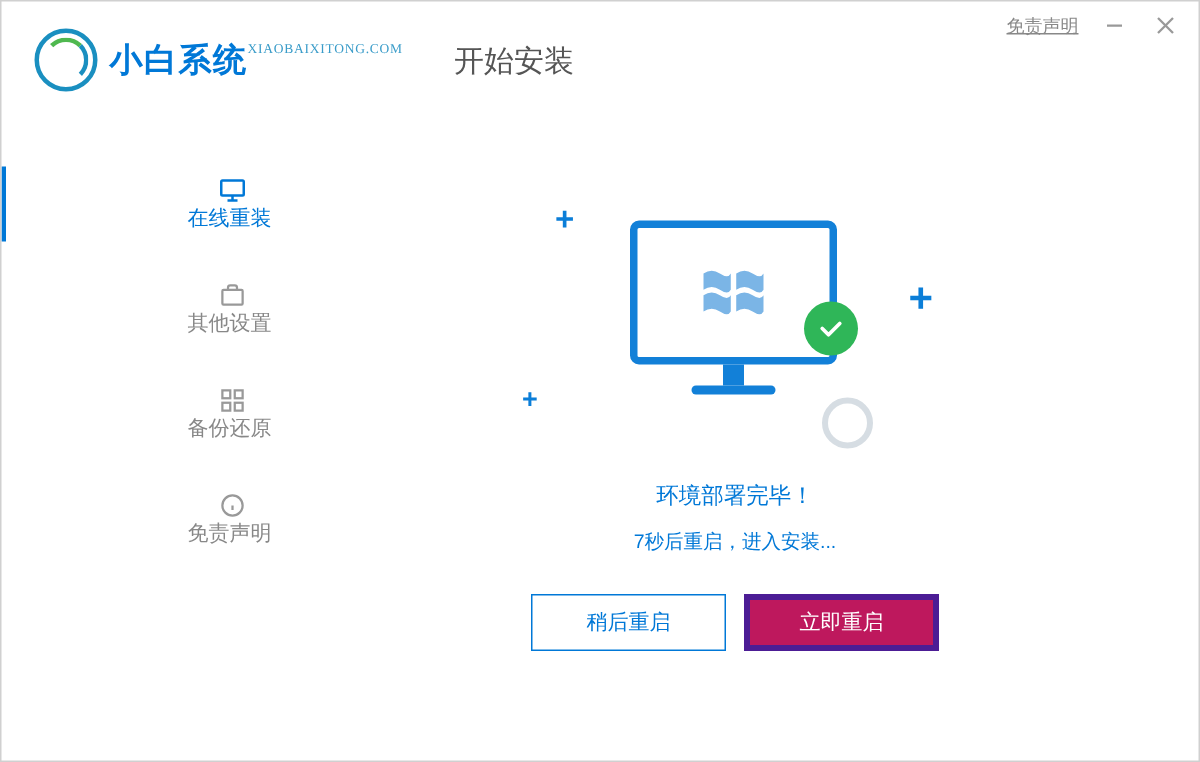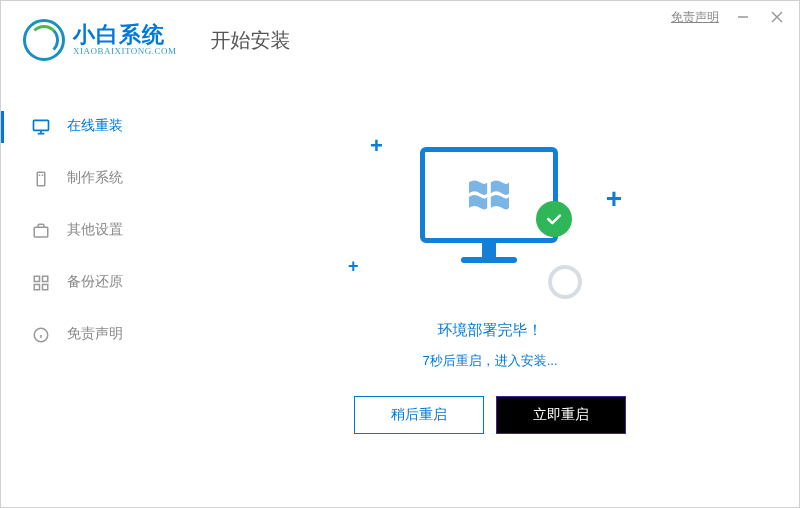--- a/index.html
+++ b/index.html
@@ -6,28 +6,28 @@
     body { width: 800px; height: 508px; background: #fff; border: 1px solid #d0d0d0; position: relative; overflow: hidden; }
     
     .titlebar { position: absolute; top: 0; right: 0; height: 32px; display: flex; align-items: center; gap: 14px; padding-right: 12px; z-index: 10; }
     .disclaimer-link { color: #888; font-size: 12px; text-decoration: underline; cursor: pointer; }
     .win-btn { width: 20px; height: 20px; display: flex; align-items: center; justify-content: center; color: #999; cursor: pointer; }
     
     .header { display: flex; align-items: center; padding: 18px 0 16px 22px; }
     .logo-wrap { display: flex; align-items: center; }
     .logo-icon { width: 42px; height: 42px; border-radius: 50%; background: radial-gradient(circle, #fff 20%, transparent 20%); border: 3px solid #1a8fc0; position: relative; margin-right: 8px; }
     .logo-icon::before { content: ""; position: absolute; inset: 3px; border-radius: 50%; border: 3px solid transparent; border-top-color: #4fb84f; border-right-color: #1a8fc0; }
-    .logo-text { display: flex; flex-direction: column; line-height: 1.1; }
+    .logo-text { display: flex; flex-direction: row; line-height: 1.1; }
     .logo-title { font-size: 22px; font-weight: bold; color: #0078d7; letter-spacing: 1px; }
     .logo-sub { font-size: 9px; color: #3a9cc9; letter-spacing: 0.5px; font-family: Liberation Serif, serif; }
     .page-title { font-size: 20px; color: #555; font-weight: normal; margin-left: 34px; }
     
     .body { display: flex; height: calc(100% - 78px); }
     .sidebar { width: 180px; padding-top: 24px; }
-    .sidebar-item { display: flex; align-items: flex-start; padding: 16px 0 16px 30px; position: relative; cursor: pointer; }
+    .sidebar-item { display: flex; align-items: flex-end; padding: 16px 0 16px 30px; position: relative; cursor: pointer; flex-direction: column; }
     .sidebar-item.active::before { content: ""; position: absolute; left: 0; top: 10px; bottom: 10px; width: 3px; background: #0078d7; }
     .sidebar-item.active .sidebar-icon, .sidebar-item.active .sidebar-label { color: #0078d7; }
     .sidebar-icon { width: 20px; height: 20px; margin-right: 16px; color: #999; display: flex; align-items: center; justify-content: center; }
     .sidebar-label { font-size: 14px; color: #888; }
     
     .main { flex: 1; position: relative; display: flex; flex-direction: column; align-items: center; justify-content: center; padding-bottom: 20px; }
     .illustration { position: relative; width: 300px; height: 180px; margin-bottom: 12px; }
     .plus { position: absolute; color: #0b7ed8; font-size: 22px; font-weight: bold; }
     .plus.p1 { left: 30px; top: 4px; }
     .plus.p2 { right: 18px; top: 54px; font-size: 28px; }
@@ -41,21 +41,21 @@
     .win-flag { width: 44px; height: 40px; position: relative; }
     .win-flag svg { width: 100%; height: 100%; }
     .checkmark { position: absolute; right: -14px; bottom: 26px; width: 36px; height: 36px; border-radius: 50%; background: #2fb658; display: flex; align-items: center; justify-content: center; }
     .checkmark svg { width: 20px; height: 20px; }
     
     .status-title { color: #0078d7; font-size: 15px; margin-bottom: 12px; }
     .status-sub { color: #0078d7; font-size: 13px; margin-bottom: 26px; text-align: center; }
     .btn-row { display: flex; gap: 12px; }
     .btn { width: 130px; height: 38px; display: flex; align-items: center; justify-content: center; font-size: 14px; cursor: pointer; }
     .btn-outline { border: 1px solid #0078d7; color: #0078d7; background: #fff; }
-    .btn-primary { background: #000000; color: #fff; border: 1px solid #4c1d95; }
+    .btn-primary { background: #be185d; color: #fff; border: 4px solid #4c1d95; }
   </style>
 </head>
 <body>
 
 <div class="titlebar">
   <span class="disclaimer-link">免责声明</span>
   <div class="win-btn">
     <svg width="12" height="12" viewBox="0 0 12 12">
         <line x1="1" y1="6" x2="11" y2="6" stroke="currentColor" stroke-width="1.5"></line>
       </svg>
@@ -83,30 +83,20 @@
   <div class="sidebar">
     <div class="sidebar-item active">
       <span class="sidebar-icon">
         <svg viewBox="0 0 24 24" width="20" height="20" fill="none" stroke="currentColor" stroke-width="2">
             <rect x="3" y="4" width="18" height="12" rx="1"></rect>
             <line x1="8" y1="20" x2="16" y2="20"></line>
             <line x1="12" y1="16" x2="12" y2="20"></line>
           </svg>
       </span>
       <span class="sidebar-label">在线重装</span>
-    </div>
-    <div class="sidebar-item">
-      <span class="sidebar-icon">
-        <svg viewBox="0 0 24 24" width="18" height="18" fill="none" stroke="currentColor" stroke-width="2">
-            <rect x="7" y="3" width="10" height="18" rx="1"></rect>
-            <line x1="10" y1="6" x2="10" y2="8"></line>
-            <line x1="14" y1="6" x2="14" y2="8"></line>
-          </svg>
-      </span>
-      <span class="sidebar-label">制作系统</span>
     </div>
     <div class="sidebar-item">
       <span class="sidebar-icon">
         <svg viewBox="0 0 24 24" width="18" height="18" fill="none" stroke="currentColor" stroke-width="2">
             <rect x="3" y="7" width="18" height="13" rx="1"></rect>
             <path d="M8 7V5a2 2 0 012-2h4a2 2 0 012 2v2"></path>
           </svg>
       </span>
       <span class="sidebar-label">其他设置</span>
     </div>

